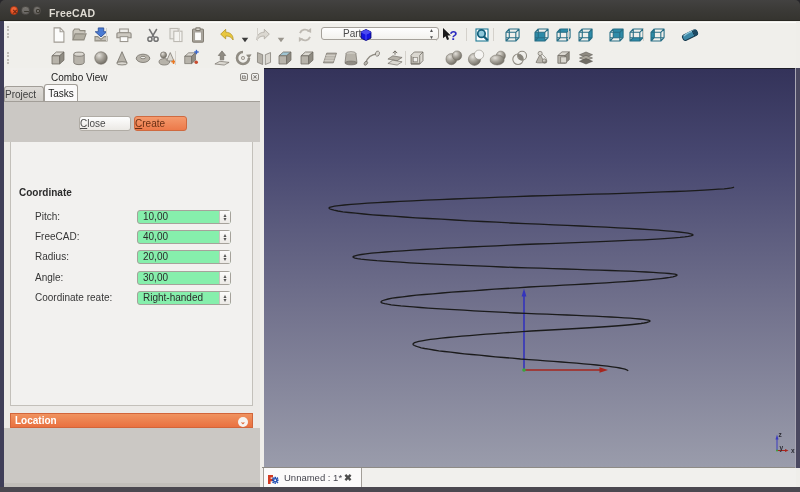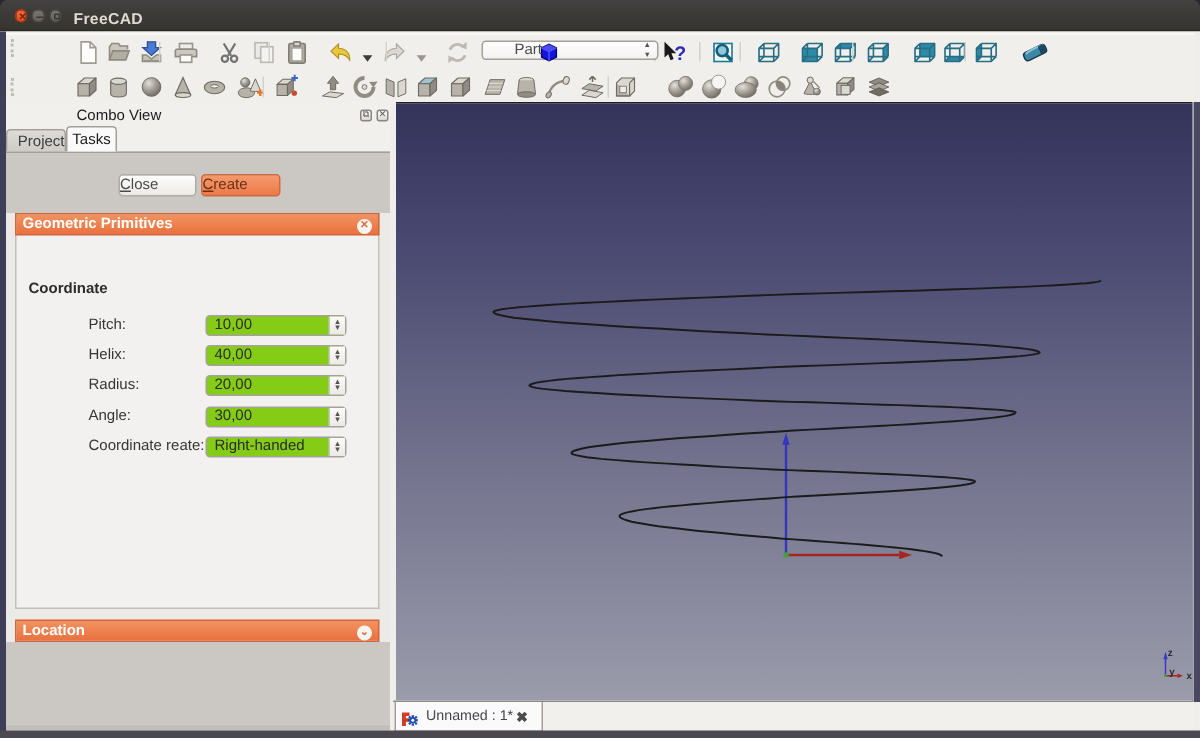--- a/index.html
+++ b/index.html
@@ -23,35 +23,35 @@
 .handle { position:absolute; width:2px; border-left:2px dotted #c0bdb7;}
 #row1 { position:absolute; left:0; top:0; width:792px; height:20px;}
 #row2 { position:absolute; left:0; top:26px; width:792px; height:20px;}
 .ic { position:absolute;margin-left:33px; } .ic svg { transform:scale(1.09); transform-origin:50% 50%; } #partcombo svg { transform:scale(1.1); }
 #partcombo { left:284px; top:4px; width:118px; height:13px; background:linear-gradient(#fefefe,#f3f2ee); border:1px solid #a5a19a; border-radius:3px; }
 #partcombo span.txt { position:absolute; left:21px; top:0px; font-size:10px; color:#4a4a4a; line-height:12px;}
 
 #panel { left:4px; top:68px; width:256px; height:419px; background:#f1f0ed; }
 #cvtitle { left:1px; top:4px; font-size:10px; color:#1b1b1b;padding-left:46px; }
 .cvbtn { top:5px; width:8px; height:8px; border:1px solid #8a8680; border-radius:2px; background:linear-gradient(#fbfbfa,#dcd9d4); color:#55524c; font-size:6px; line-height:6px; text-align:center;}
-#tabProject { left:0px; top:18px; width:40px; height:15px; background:linear-gradient(#dedbd7,#cfccc7); border:1px solid #a29e98; border-bottom:none; border-radius:3px 3px 0 0; font-size:10px; color:#3c3c3c; text-align:right; line-height:15px;}
+#tabProject { left:0px; top:18px; width:40px; height:15px; background:linear-gradient(#dedbd7,#cfccc7); border:1px solid #a29e98; border-bottom:none; border-radius:3px 3px 0 0; font-size:10px; color:#3c3c3c; text-align:left; line-height:15px;}
 #tabTasks { left:40px; top:16px; width:34px; height:17px; background:#fbfafa; border:1px solid #a29e98; border-bottom:none; border-radius:3px 3px 0 0; font-size:10px; color:#1c1c1c; text-align:center; line-height:17px; z-index:3;}
 #taskpane { left:0; top:33px; width:256px; height:382px; background:#cbc8c4; border-top:1px solid #a29e98;}
 .pbtn { top:48px; height:15px; border-radius:3px; font-size:10px; line-height:14px; }
 #btnClose { left:75px; width:52px; background:linear-gradient(#fefefe,#ebe9e5); border:1px solid #b0aca5; color:#4a4a4a;}
 #btnCreate { left:130px; width:53px; background:linear-gradient(#f49a6d,#ed7a4a); border:1px solid #cf6a40; color:#6b3015;}
 .un { text-decoration:underline; }
 #gpbox { left:6px; top:74px; width:243px; height:264px; background:#f2f1ef; border:1px solid #c3c0ba; border-top:none;}
 #gphead { left:6px; top:74px; width:243px; height:15px; background:linear-gradient(#f0935f,#e97140); border:1px solid #d2653a; color:#fff; font-size:10px; font-weight:bold; line-height:14px; padding-left:4px;}
 #lochead { left:6px; top:345px; width:243px; height:15px; background:linear-gradient(#f0935f,#e97140); border:1px solid #d2653a; color:#fff; font-size:10px; font-weight:bold; line-height:14px; padding-left:4px;}
 .headico { position:absolute; right:4px; top:2.5px; width:10px; height:10px; background:#f6f4f1; border-radius:50%; color:#e06a38; font-size:7px; line-height:10px; text-align:center; font-weight:bold;}
 #helixcombo { left:15px; top:100px; width:223px; height:14px; background:linear-gradient(#fdfdfc,#f1f0ed); border:1px solid #a6a29b; border-radius:3px; font-size:10px; color:#2c2c2c; line-height:12px; padding-left:5px;}
 #paramlbl { left:15px; top:119px; font-size:10px; font-weight:bold; color:#2c2c2c;}
-.flabel { position:absolute; left:31px; font-size:10px; color:#363636;margin-left:24px; }
-.fbox { position:absolute; left:133px; width:94px; height:14px; background:#84cc16; border:1px solid #a6a29b; border-radius:3px; font-size:10px; color:#2c2c2c; line-height:12px; padding-left:5px;}
+.flabel { position:absolute; left:31px; font-size:10px; color:#363636; }
+.fbox { position:absolute; left:133px; width:94px; height:14px; background:#86efac; border:1px solid #a6a29b; border-radius:3px; font-size:10px; color:#2c2c2c; line-height:12px; padding-left:5px;}
 .spin { position:absolute; right:0; top:0; width:11px; height:12px; border-left:1px solid #c9c5bf; background:linear-gradient(#fbfbfa,#eceae6);}
 .spin:before { content:"▴"; position:absolute; top:-2px; left:3.5px; font-size:6px; color:#555;}
 .spin:after { content:"▾"; position:absolute; bottom:-2px; left:3.5px; font-size:6px; color:#555;}
 
 #viewport { left:264px; top:68px; width:531px; height:399px;
   background:linear-gradient(180deg,#34335a 0%,#474770 22%,#72728d 60%,#9a9cab 100%); border-top:1px solid #1e1e28;}
 #tabbar { left:262px; top:467px; width:534px; height:20px; background:#f1f0ed; border-top:1px solid #8e8b86;}
 #doctab { position:absolute; left:1px; top:0px; width:99px; height:20px; background:#fbfafa; border:1px solid #a29e98; border-top:none; border-radius:0 0 0 0; }
 #doctab .ttxt { position:absolute; left:20px; top:4px; font-size:9.5px; color:#45454e; }
 #doctab .tx { position:absolute; left:80px; top:3.5px; font-size:9.5px; font-weight:bold; color:#4c4c4c;}
@@ -332,25 +332,24 @@
   <div class="abs" id="cvtitle">Combo View</div>
   <div class="abs cvbtn" style="left:236px;">⧉</div>
   <div class="abs cvbtn" style="left:247px;">✕</div>
   <div class="abs" id="tabProject">Project</div>
   <div class="abs" id="tabTasks">Tasks</div>
   <div class="abs" id="taskpane"></div>
     <div class="abs" style="left:0;top:74px;width:256px;height:286px;background:#eceae7;"></div>
   <div class="abs pbtn" id="btnClose"><span class="un">C</span>lose</div>
   <div class="abs pbtn" id="btnCreate"><span class="un">C</span>reate</div>
   <div class="abs" id="gpbox"></div>
-  <div class="abs" id="gphead">Geometric Primitives<span class="headico">✕</span></div>
   <div class="abs" id="paramlbl">Coordinate</div>
   <div class="abs flabel" style="top:143px;">Pitch:</div>
   <div class="abs fbox" style="top:142px;">10,00<span class="spin"></span></div>
-  <div class="abs flabel" style="top:163px;">Helix:</div>
+  <div class="abs flabel" style="top:163px;">FreeCAD:</div>
   <div class="abs fbox" style="top:162px;">40,00<span class="spin"></span></div>
   <div class="abs flabel" style="top:183px;">Radius:</div>
   <div class="abs fbox" style="top:182px;">20,00<span class="spin"></span></div>
   <div class="abs flabel" style="top:204px;">Angle:</div>
   <div class="abs fbox" style="top:203px;">30,00<span class="spin"></span></div>
   <div class="abs flabel" style="top:224px;">Coordinate reate:</div>
   <div class="abs fbox" style="top:223px;">Right-handed<span class="spin"></span></div>
   <div class="abs" style="left:0;top:415px;width:256px;height:4px;background:#c2bfba;"></div>
     <div class="abs" id="lochead">Location<span class="headico">⌄</span></div>
 </div>

